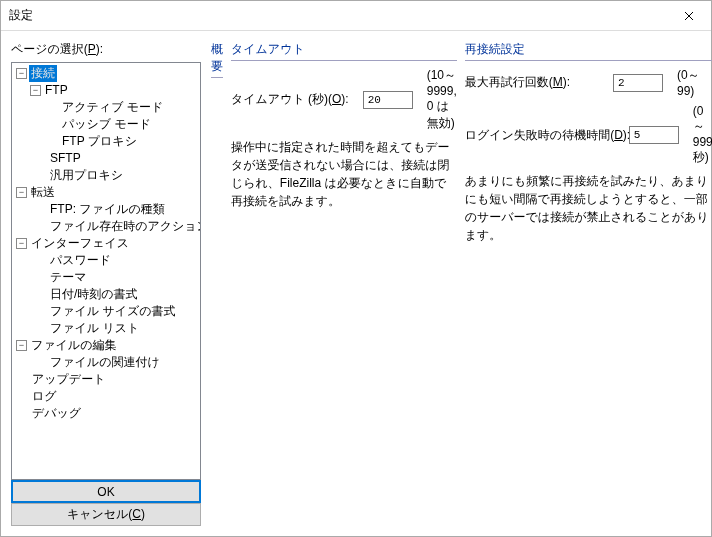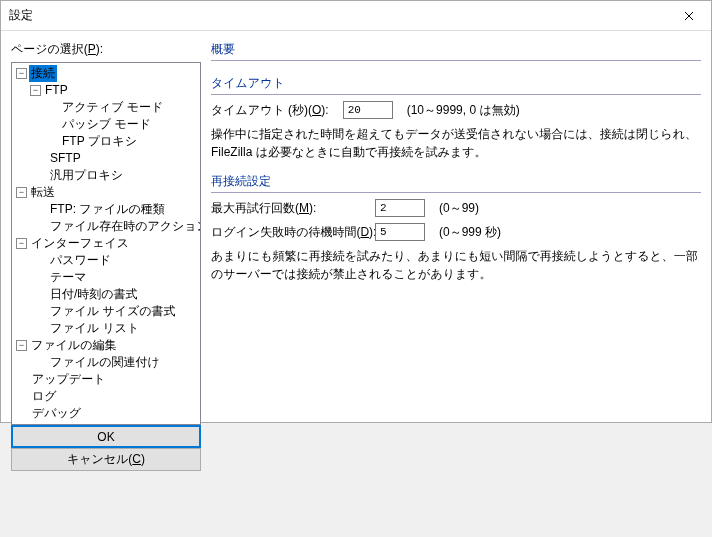--- a/index.html
+++ b/index.html
@@ -1,36 +1,36 @@
 <!DOCTYPE html>
 <html><head>
 <meta charset="utf-8">
 <style>
 * { box-sizing: border-box; margin: 0; padding: 0; }
 body { font-family: "Meiryo UI", "Yu Gothic UI", sans-serif; font-size: 12px; background: #f0f0f0; width: 712px; height: 537px; overflow: hidden; }
-.window { width: 712px; height: 423px; background: #fff; border: 1px solid #aaa; display: flex; flex-direction: column; }
+.window { width: 712px; height: 537px; background: #fff; border: 1px solid #aaa; display: flex; flex-direction: column; }
 .titlebar { height: 30px; display: flex; align-items: center; padding: 0 0 0 8px; border-bottom: 1px solid #ddd; background: #fff; }
 .titlebar-title { flex: 1; font-size: 12px; }
 .close-btn { width: 45px; height: 29px; display: flex; align-items: center; justify-content: center; font-size: 14px; cursor: pointer; }
 .body { flex: 1; display: flex; padding: 10px 10px 10px 10px; gap: 10px; }
 .left { width: 190px; display: flex; flex-direction: column; }
 .left-label { margin-bottom: 4px; }
 .tree { flex: 1; border: 1px solid #828790; background: #fff; overflow: auto; padding: 2px 0; }
 .tree ul { list-style: none; padding-left: 0; }
 .tree li { white-space: nowrap; }
 .tree .row { display: flex; align-items: center; height: 17px; line-height: 17px; }
 .tree .toggle { width: 11px; height: 11px; border: 1px solid #888; display: inline-flex; align-items: center; justify-content: center; font-size: 9px; line-height: 1; margin-right: 2px; color: #444; flex-shrink: 0; }
 .tree .spacer { display: inline-block; flex-shrink: 0; }
 .tree .conn { color: #999; font-family: monospace; font-size: 11px; width: 18px; display: inline-block; white-space: pre; flex-shrink: 0; text-align: right; }
 .tree .label { padding: 0 2px; }
-.tree .selected { background: #0078d7; color: #000000; }
+.tree .selected { background: #0078d7; color: #e5e5e5; }
 .btn-row { }
 .btn { width: 100%; height: 23px; border: 1px solid #adadad; background: #e1e1e1; font-family: inherit; font-size: 12px; cursor: pointer; }
 .btn.focus { border: 2px solid #0078d7; }
-.right { flex: 1; display: flex; flex-direction: column; gap: 8px; }
+.right { flex: 1; display: flex; flex-direction: row; gap: 8px; }
 .group { }
 .group-header { color: #003399; border-bottom: 1px solid #a0a0c0; padding-bottom: 2px; margin-bottom: 6px; }
 .group-body { padding: 0 0 4px 0; }
 .wizard-btn { border: 1px solid #adadad; background: #e1e1e1; padding: 3px 10px; font-family: inherit; font-size: 12px; cursor: pointer; margin-top: 4px; }
 .form-row { display: flex; align-items: center; gap: 14px; margin-bottom: 6px; }
 .form-row label { white-space: nowrap; }
 .form-row input[type=text] { border: 1px solid #7a7a7a; padding: 2px 4px; font-family: Liberation Mono, monospace; font-size: 11px; width: 50px; text-align: left; }
 .note { line-height: 1.5; }
 .lbl-w { width: 150px; }
 u { text-decoration: underline; }

